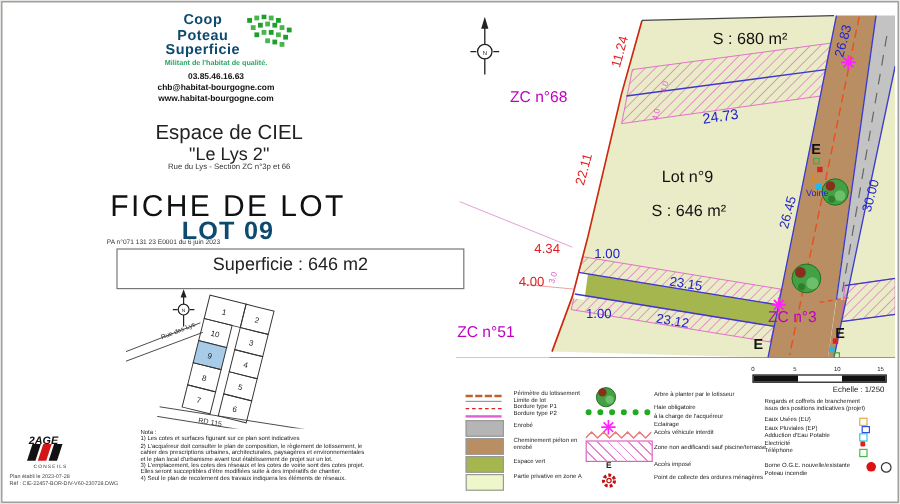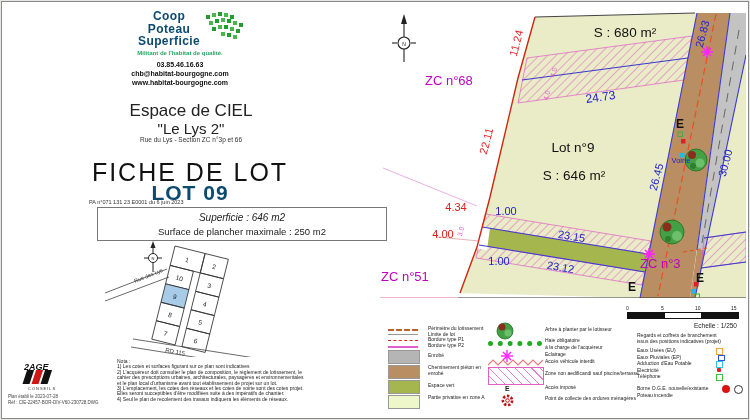--- a/index.html
+++ b/index.html
@@ -10,21 +10,21 @@
   .logo-text{font-weight:bold;color:#0c4a6e;font-size:12px;line-height:12.5px;letter-spacing:.4px;text-align:center;}
   .tagline{font-size:6px;color:#2aa565;font-weight:bold;}
   .contact{font-size:7px;font-weight:bold;color:#111;line-height:8.5px;}
   .commune{font-size:17px;color:#222;}
   .lys{font-size:15px;color:#222;}
   .addr{font-size:6.5px;color:#333;}
   .fiche{font-size:25px;color:#111;letter-spacing:2px;}
   .lot{font-size:21px;font-weight:bold;color:#0c4a6e;letter-spacing:1px;}
   .pa{font-size:5.5px;color:#333;}
   .supbox{border:1px solid #777;background:#fff;}
-  .sup1{font-size:10px;color:#222;font-style:italic;}
+  .sup1{font-size:15px;color:#222;}
   .sup2{font-size:9.5px;color:#222;}
   .notes{font-size:5px;line-height:5.4px;color:#222;}
   .foot{font-size:4.5px;color:#444;line-height:6px;}
   .leg-lab{font-size:5px;color:#222;line-height:5.6px;}
   .leg-swatch{width:30px;height:12px;border:.5px solid #999;}
   .scale-num{font-size:5px;color:#222;position:absolute;}
   .echelle{font-size:6.5px;color:#222;}
   .sym-E{font-size:7px;font-weight:bold;color:#222;}
   svg text{font-family:"Liberation Sans",sans-serif;}
 </style>
@@ -71,21 +71,20 @@
 <div class="abs ctr commune" style="left:95px;top:101px;width:192px;">Espace de CIEL</div>
 <div class="abs ctr lys" style="left:95px;top:120px;width:192px;">"Le Lys 2"</div>
 <div class="abs ctr addr" style="left:95px;top:136px;width:192px;">Rue du Lys - Section ZC n°3p et 66</div>
 
 <div class="abs ctr fiche" style="left:90px;top:158px;width:200px;">FICHE DE LOT</div>
 <div class="abs ctr lot" style="left:90px;top:181px;width:200px;">LOT 09</div>
 <div class="abs pa" style="left:89px;top:199px;">PA n°071 131 23 E0001 du 6 juin 2023</div>
 
 <div class="abs supbox" style="left:97px;top:207px;width:288px;height:32px;">
   <div class="ctr sup1" style="margin-top:4px;">Superficie : 646 m2</div>
-  <div class="ctr sup2" style="margin-top:3px;">Surface de plancher maximale : 250 m2</div>
 </div>
 
 <svg class="abs" style="left:105px;top:238px;" width="240" height="119" viewBox="0 0 240 119">
 
   <g stroke="#222" fill="none" stroke-width="1">
     <line x1="48" y1="34" x2="48" y2="8"></line>
     <polygon points="48,3 45.5,10 50.5,10" fill="#222" stroke="none"></polygon>
     <circle cx="48" cy="20" r="4.5" fill="#fff"></circle>
     <line x1="39" y1="20" x2="43" y2="20"></line>
       <line x1="53" y1="20" x2="57" y2="20"></line>

